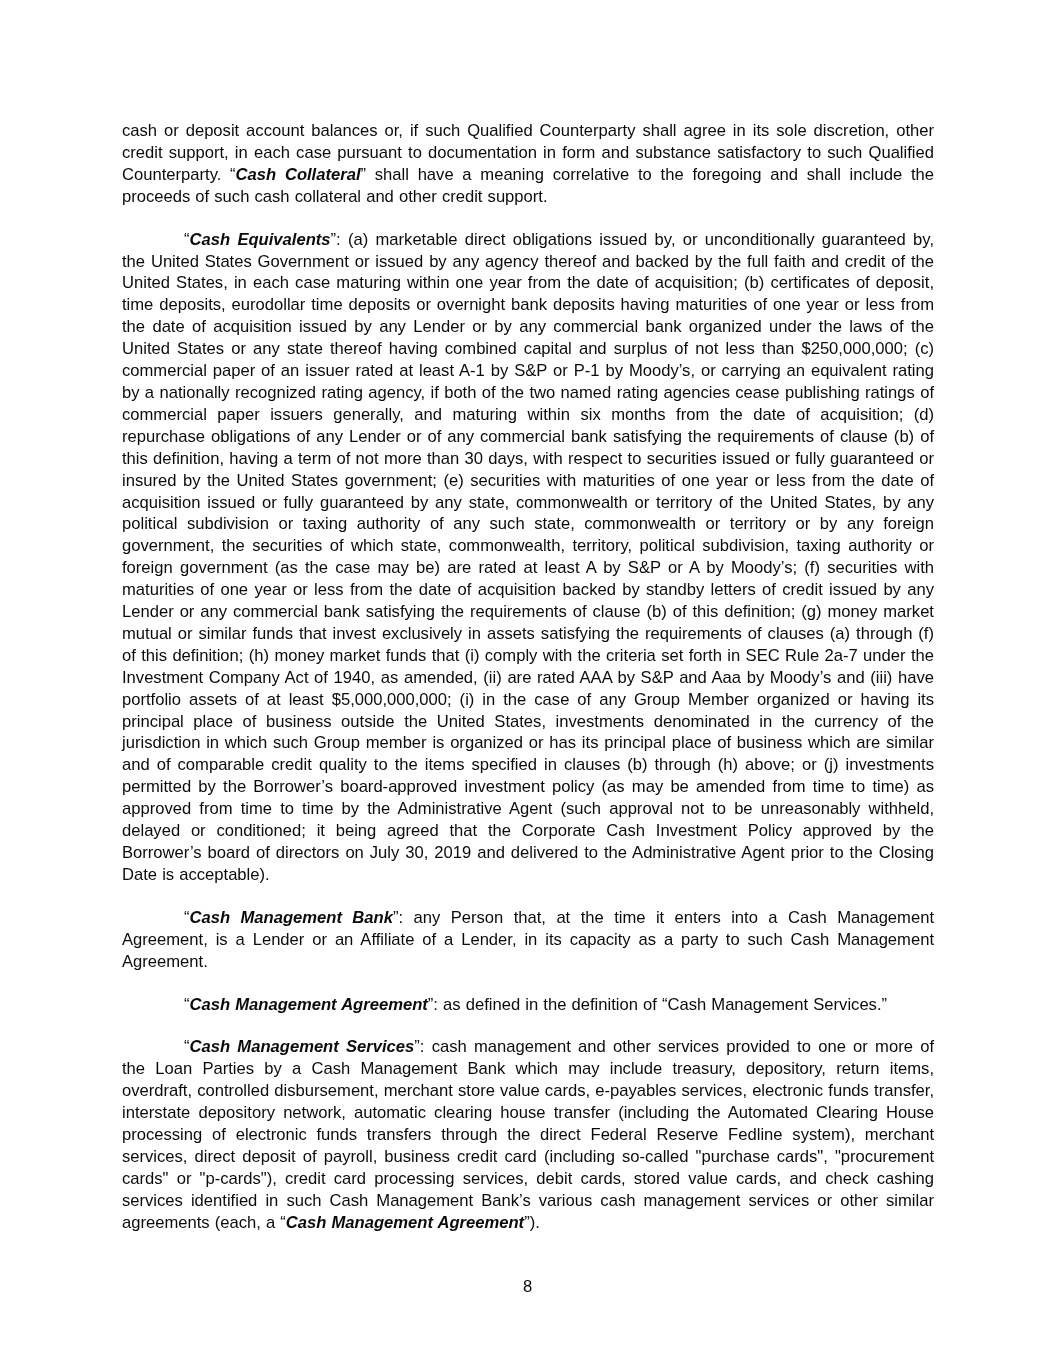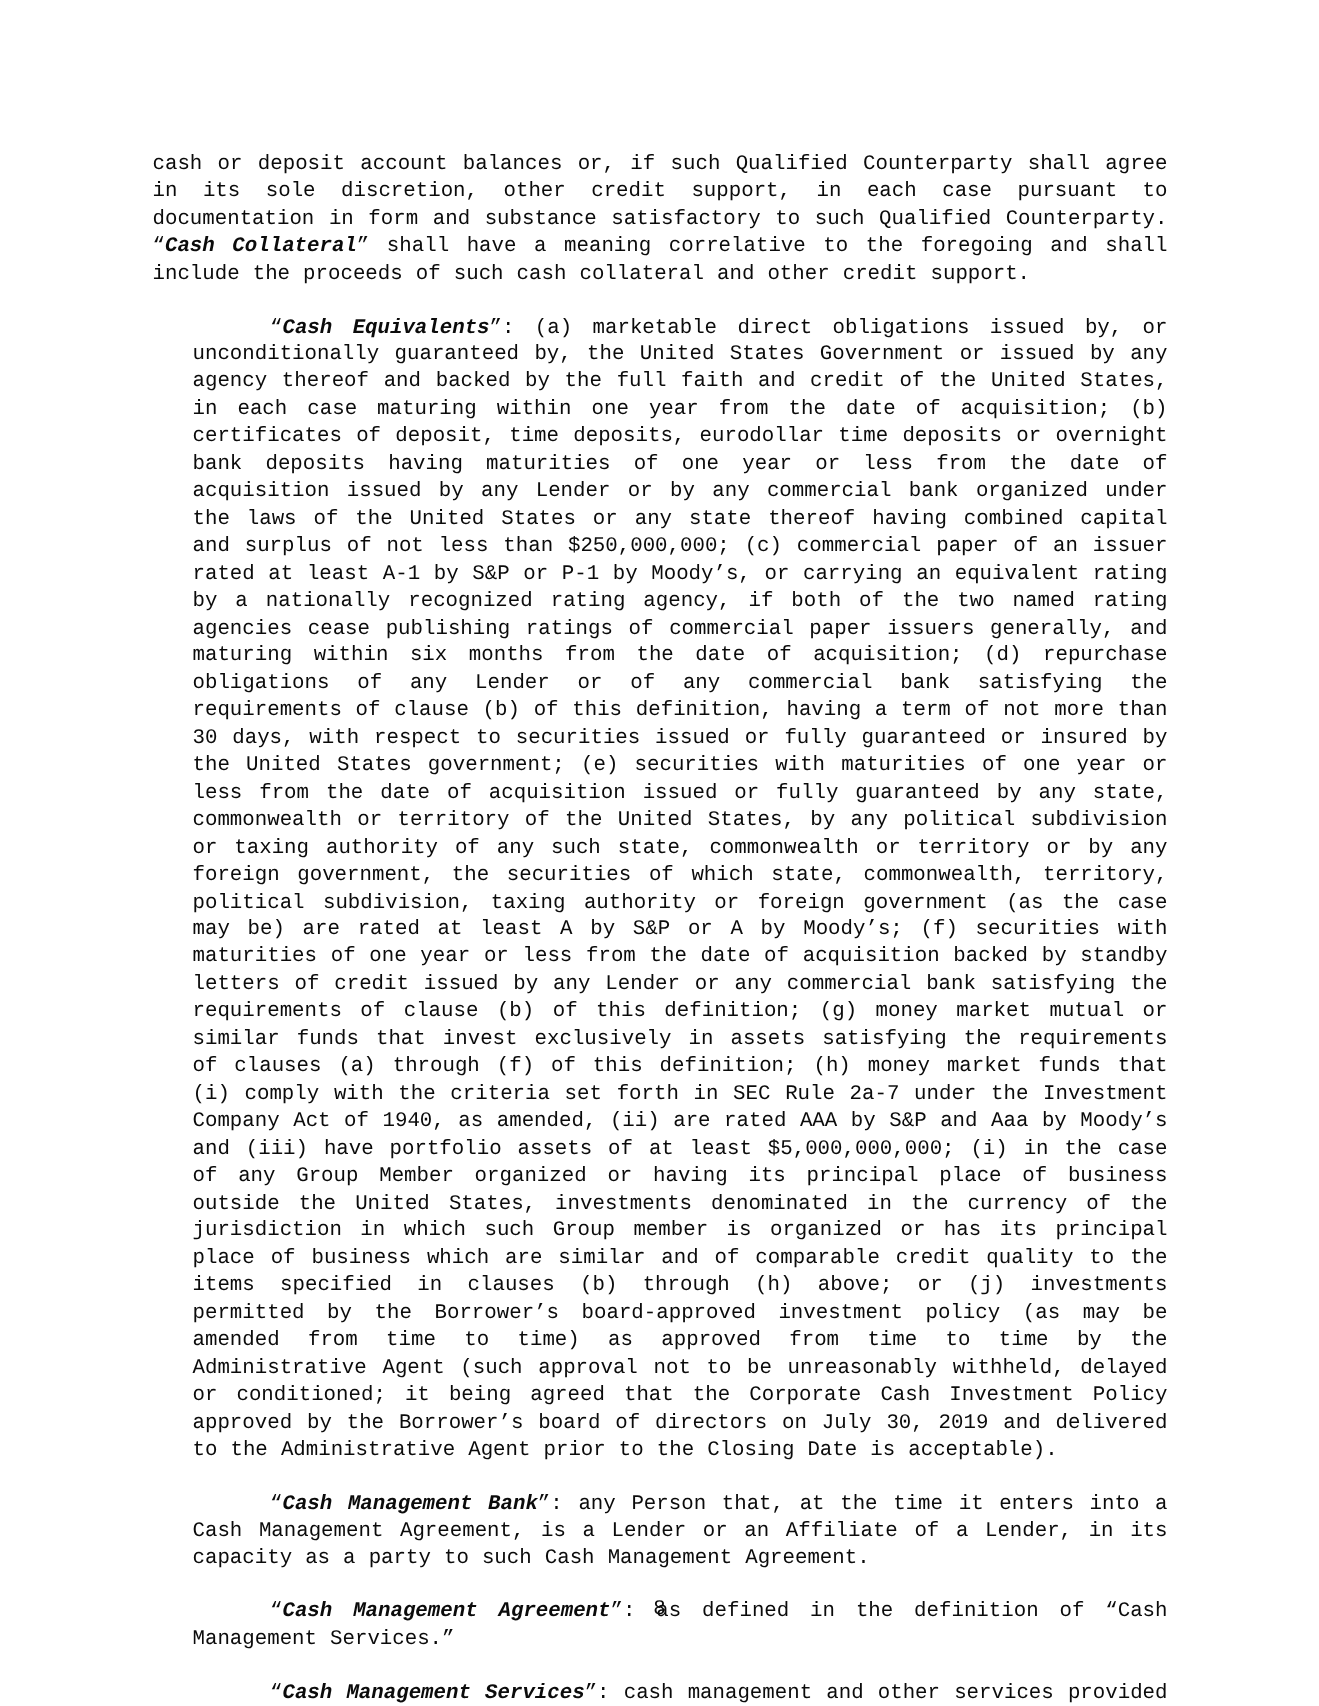--- a/index.html
+++ b/index.html
@@ -5,40 +5,39 @@
   html, body {
     margin: 0;
     padding: 0;
     background: #ffffff;
   }
   .page {
     position: relative;
     width: 1055px;
     height: 1365px;
     background: #ffffff;
-    font-family: Liberation Mono, monospace;
+    font-family: Liberation Sans, sans-serif;
     color: #0b0b0b;
     overflow: hidden;
   }
   .content {
     position: absolute;
     left: 122px;
     top: 120px;
     width: 812px;
   }
   p.para {
     margin: 0;
     text-align: justify;
     font-size: 16.6px;
     line-height: 21.9px;
     word-spacing: 0.5px;
   }
   p.para + p.para {
     margin-top: 21px;
-    margin-left: 32px;
   }
   p.indent {
     text-indent: 62px;
   }
   .term {
     font-weight: bold;
     font-style: italic;
   }
   .page-number {
     position: absolute;

